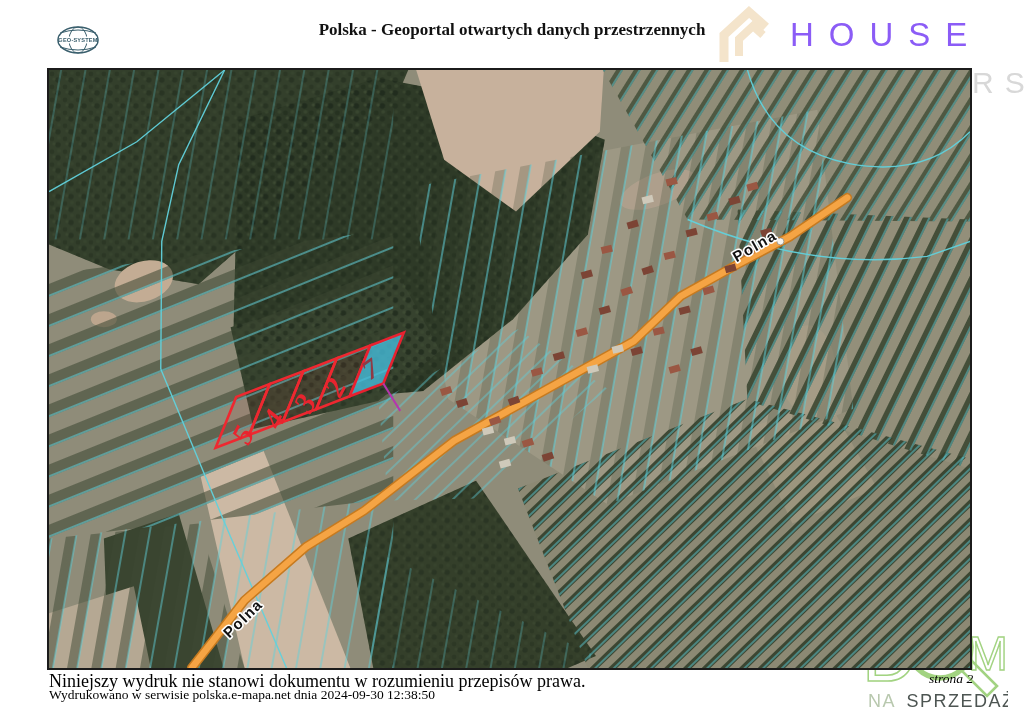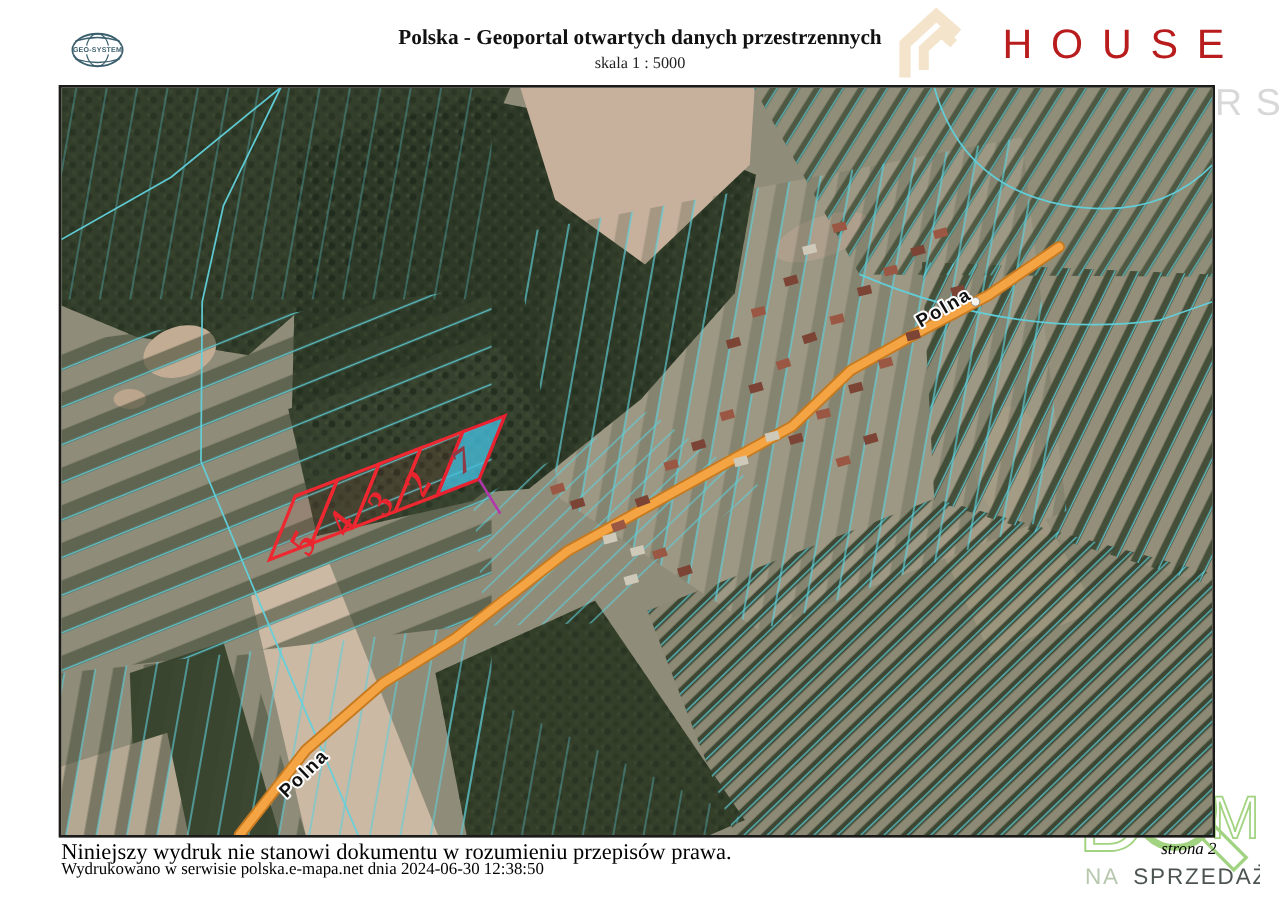--- a/index.html
+++ b/index.html
@@ -8,21 +8,21 @@
   
   .geo-logo{position:absolute;left:56px;top:24px;width:44px;height:32px;}
   .hdr-title{position:absolute;left:112px;right:112px;top:20px;text-align:center;
              font-size:17px;font-weight:bold;color:#111;}
   .hdr-scale{position:absolute;left:112px;right:112px;top:42px;text-align:center;
              font-size:13px;color:#222;}
   
   .wm-house{position:absolute;left:716px;top:5px;width:60px;height:60px;z-index:0;}
   .wm-word{position:absolute;left:790px;top:16px;z-index:0;
            font-family:"Liberation Sans",sans-serif;font-size:33px;font-weight:500;
-           color:#b91c1c;letter-spacing:15px;margin-left:12px;}
+           color:#8b5cf6;letter-spacing:15px;}
   .wm-partial{position:absolute;left:972px;top:66px;z-index:0;
            font-family:"Liberation Sans",sans-serif;font-size:30px;font-weight:500;
            color:#d8d8d8;letter-spacing:11px;}
   .dom-logo{position:absolute;left:856px;top:597px;width:152px;height:120px;z-index:0;}
   
   .map-frame{position:absolute;left:47px;top:68px;width:921px;height:598px;
              border:2px solid #1b1b1b;z-index:2;background:#8f8c79;overflow:hidden;}
   .map-frame svg{display:block;}
   
   .ft1{position:absolute;left:49px;top:671px;font-size:18px;color:#000;z-index:3;}
@@ -36,21 +36,20 @@
 
   <svg class="geo-logo" viewBox="0 0 44 32">
     <ellipse cx="22" cy="16" rx="20" ry="13" fill="none" stroke="#3a5f6d" stroke-width="1.6"></ellipse>
     <ellipse cx="22" cy="16" rx="9" ry="13" fill="none" stroke="#3a5f6d" stroke-width="1"></ellipse>
     <path d="M4,9 Q22,3 40,9 M4,23 Q22,29 40,23" fill="none" stroke="#3a5f6d" stroke-width="1"></path>
     <rect x="3" y="12.5" width="38" height="7" fill="#ffffff"></rect>
     <text x="22" y="17.8" text-anchor="middle" font-family="Liberation Sans, sans-serif" font-size="5.6" font-weight="bold" fill="#3a5f6d" letter-spacing="0.2">GEO-SYSTEM</text>
   </svg>
 
   <div class="hdr-title">Polska - Geoportal otwartych danych przestrzennych</div>
-  <div class="hdr-scale">skala 1 : 5000</div>
 
   <svg class="wm-house" viewBox="0 0 60 60">
     <path d="M8,57 L8,30 L33,7 L50,22" fill="none" stroke="#f4e4cb" stroke-width="9"></path>
     <path d="M23,51 L23,34 L37,21 L47,30" fill="none" stroke="#f4e4cb" stroke-width="8"></path>
   </svg>
   <div class="wm-word">HOUSE</div>
   <div class="wm-partial">RS</div>
 
   <svg class="dom-logo" viewBox="0 0 152 120">
     <text x="6" y="84" font-family="Liberation Sans, sans-serif" font-size="76" font-weight="400" fill="none" stroke="#a2d381" stroke-width="1.5">D</text>
@@ -233,16 +232,16 @@
     </g>
 
     <g font-family="Liberation Sans, sans-serif" font-size="15" font-weight="bold" letter-spacing="1.5" fill="#111" stroke="#ffffff" stroke-width="3.2" paint-order="stroke" stroke-linejoin="round" text-anchor="middle">
       <text transform="translate(198,554) rotate(-44)">Polna</text>
       <text transform="translate(710,181) rotate(-30)">Polna</text>
     </g>
   </svg>
   </div>
 
   <div class="ft1">Niniejszy wydruk nie stanowi dokumentu w rozumieniu przepisów prawa.</div>
-  <div class="ft2">Wydrukowano w serwisie polska.e-mapa.net dnia 2024-06-30 12:38:50</div>
+  <div class="ft2">Wydrukowano w serwisie polska.e-mapa.net dnia 2024-09-30 12:38:50</div>
   <div class="ftpage">strona 2</div>
 
 </div>
 
 </body></html>

